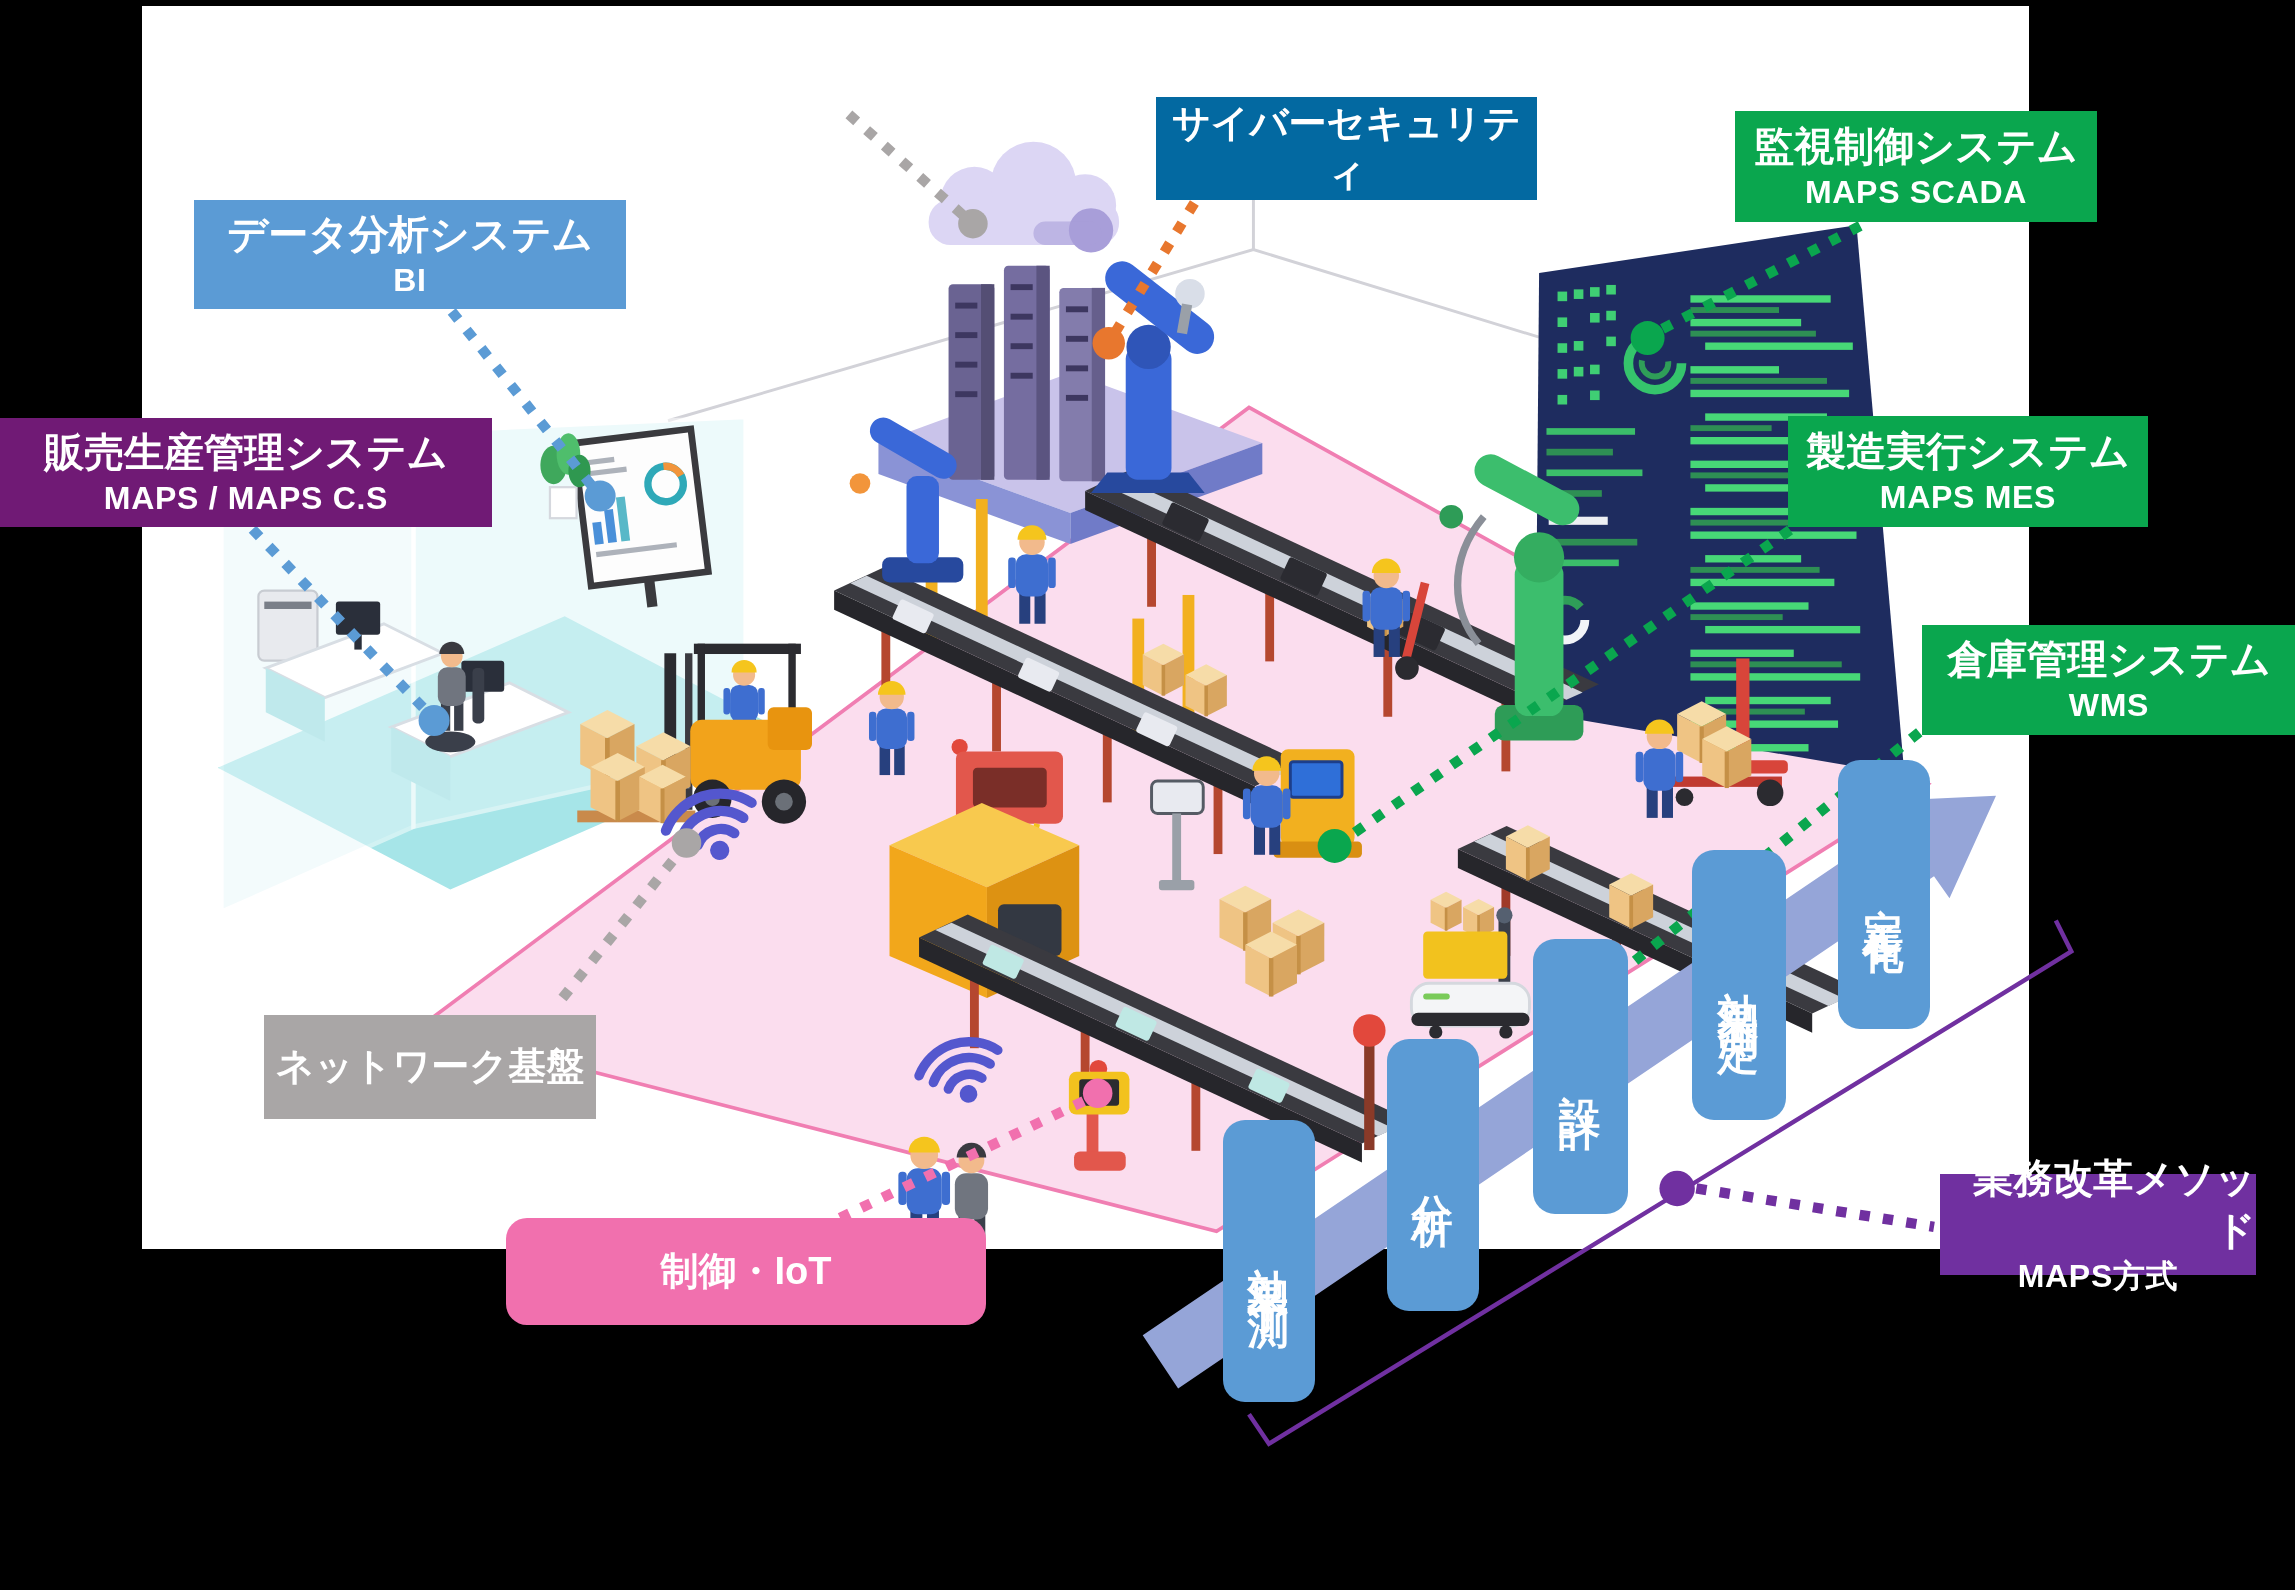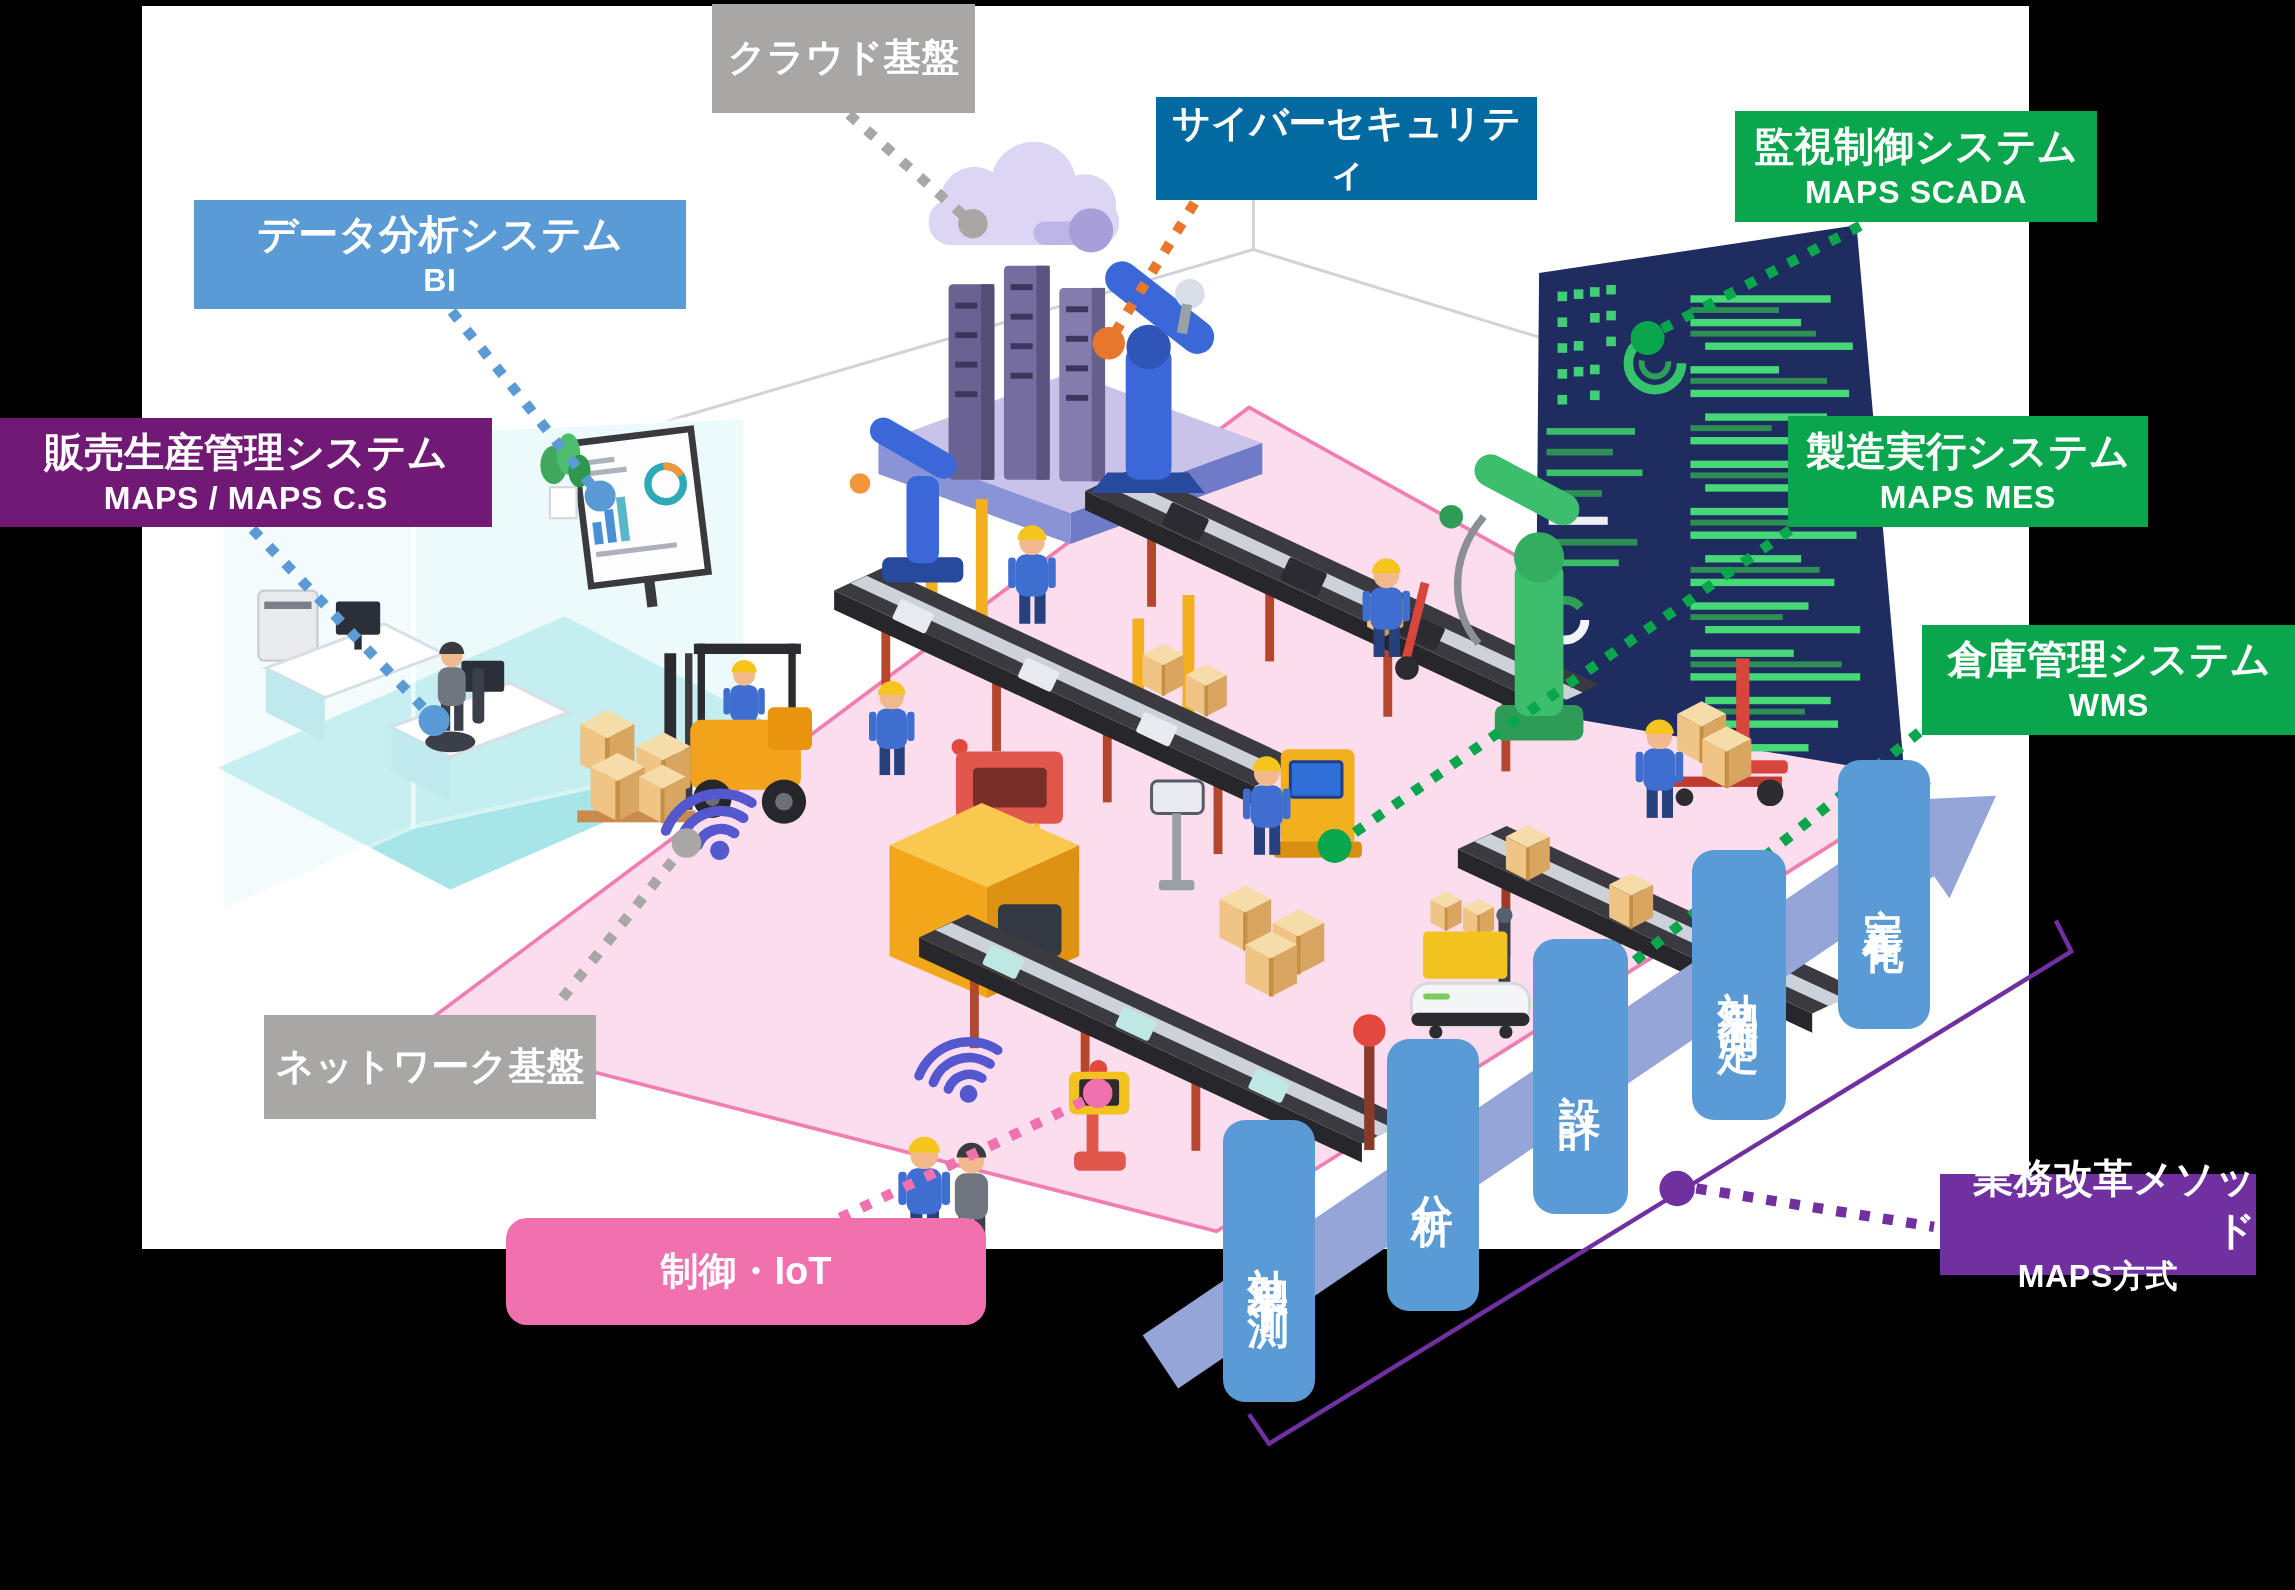--- a/index.html
+++ b/index.html
@@ -421,25 +421,22 @@
     <circle cx="588" cy="976" r="21" fill="#5B9BD5"></circle>
     <circle cx="1502" cy="465" r="22" fill="#E8772E"></circle>
     <circle cx="2232" cy="458" r="23" fill="#0AA64E"></circle>
     <circle cx="1808" cy="1146" r="23" fill="#0AA64E"></circle>
     <circle cx="2112" cy="1384" r="23" fill="#0AA64E"></circle>
     <circle cx="930" cy="1142" r="20" fill="#A9A6A6"></circle>
     <circle cx="1487" cy="1481" r="20" fill="#F170AE"></circle>
     <circle cx="2272" cy="1610" r="24" fill="#7030A0"></circle>
   </svg>
 
-  <div class="label" style="left: 712px; top: 3.7px; width: 263px; height: 109px; background: rgb(169, 166, 166);">
-    <span class="single">クラウド基盤</span>
-  </div>
-
-  <div class="label" style="left: 194px; top: 200px; width: 492px; height: 109px; background: rgb(91, 155, 213); text-align: right;">
+
+  <div class="label" style="left: 194px; top: 200px; width: 432px; height: 109px; background: rgb(91, 155, 213); text-align: right;">
     <span class="l1">データ分析システム</span>
     <span class="l2">BI</span>
   </div>
 
   <div class="label" style="left: 0px; top: 418px; width: 492px; height: 109px; background: #701a75;">
     <span class="l1">販売生産管理システム</span>
     <span class="l2">MAPS / MAPS C.S</span>
   </div>
 
   <div class="label" style="left: 1156px; top: 97px; width: 381px; height: 103px; background: #0369a1;">

